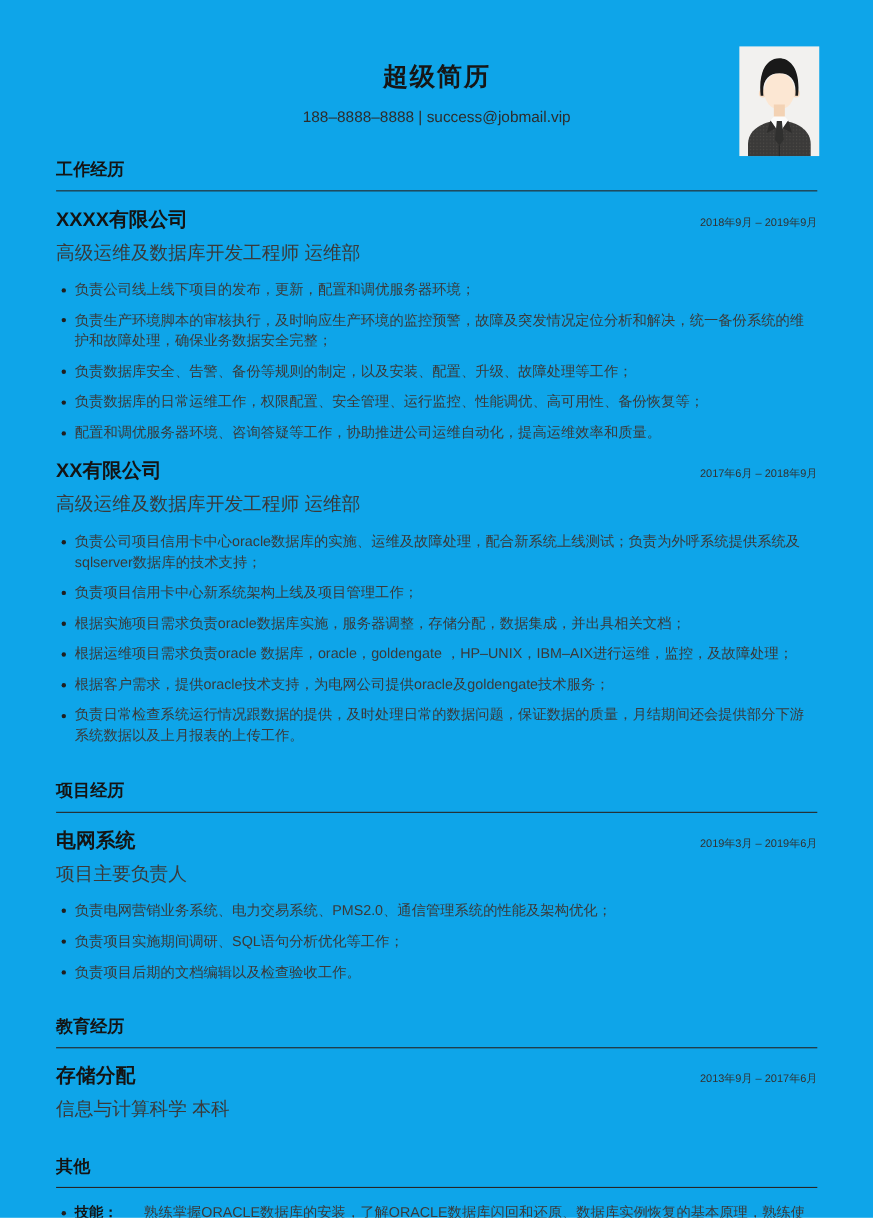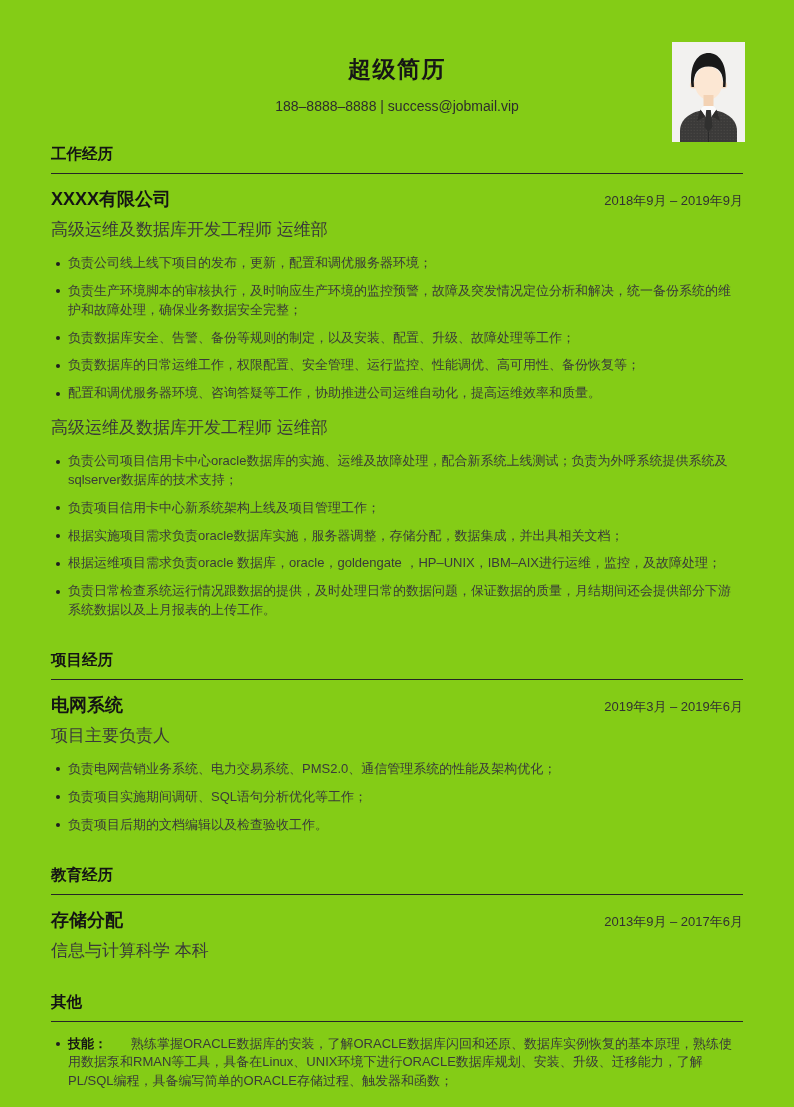--- a/index.html
+++ b/index.html
@@ -4,38 +4,38 @@
 <style>
   * { box-sizing: border-box; }
   html, body { margin: 0; padding: 0; }
   body {
     width: 794px; height: 1107px;
     background: #ffffff;
     font-family: "Liberation Sans", "DejaVu Sans", sans-serif;
     color: #3a3a3a;
     -webkit-font-smoothing: antialiased;
   }
-  .page { position: relative; width: 794px; height: 1107px; padding: 46px 51px 20px; overflow: hidden; background:#84cc16; }
+  .page { position: relative; width: 794px; height: 1107px; padding: 46px 51px 20px; overflow: hidden; background:#0ea5e9; }
 
   
   .hdr { text-align: center; }
   .name { font-size: 23px; font-weight: 700; color: #161616; margin: 8px 0 13px; letter-spacing: 1.5px; }
   .contact { font-size: 14px; margin: 0; color: #2d2d2d; }
   .avatar { position: absolute; top: 42px; right: 49px; width: 73px; height: 100px; }
   .avatar svg { display: block; width: 100%; height: 100%; }
 
   
   .sec { margin-top: 30px; }
   .sec.first { }
   .sec-title { font-size: 15.5px; font-weight: 700; color: #141414; margin: 0; padding-bottom: 8px; border-bottom: 1px solid #262626; }
 
   .entry { margin-top: 13px; }
   .entry-head { display: flex; justify-content: space-between; align-items: baseline; }
   .company { font-size: 18px; font-weight: 700; color: #141414; margin: 0; }
-  .date { font-size: 13px; color: #323232; white-space: nowrap; }
+  .date { font-size: 10px; color: #323232; white-space: nowrap; }
   .role { font-size: 17px; margin: 7px 0 0; color: #3a3a3a; }
 
   .bullets { list-style: none; margin: 13px 0 0; padding: 0; }
   .bullet { position: relative; padding-left: 17px; font-size: 13px; line-height: 1.45; margin-bottom: 9px; color: #3a3a3a; }
   .bullet:last-child { margin-bottom: 0; }
   .bullet::before { content: ""; position: absolute; left: 5px; top: 7.5px; width: 4px; height: 4px; border-radius: 50%; background: #1f1f1f; }
   .olabel { font-weight: 700; color: #141414; margin-right: 24px; }
 </style>
 </head>
 <body>
@@ -82,26 +82,31 @@
       <ul class="bullets">
         <li class="bullet">负责公司线上线下项目的发布，更新，配置和调优服务器环境；</li>
         <li class="bullet">负责生产环境脚本的审核执行，及时响应生产环境的监控预警，故障及突发情况定位分析和解决，统一备份系统的维护和故障处理，确保业务数据安全完整；</li>
         <li class="bullet">负责数据库安全、告警、备份等规则的制定，以及安装、配置、升级、故障处理等工作；</li>
         <li class="bullet">负责数据库的日常运维工作，权限配置、安全管理、运行监控、性能调优、高可用性、备份恢复等；</li>
         <li class="bullet">配置和调优服务器环境、咨询答疑等工作，协助推进公司运维自动化，提高运维效率和质量。</li>
       </ul>
     </article>
 
     <article class="entry">
+      <div class="entry-head">
+        <h3 class="company">XX有限公司</h3>
+        <span class="date">2017年6月 – 2018年9月</span>
+      </div>
       <p class="role">高级运维及数据库开发工程师 运维部</p>
       <ul class="bullets">
         <li class="bullet">负责公司项目信用卡中心oracle数据库的实施、运维及故障处理，配合新系统上线测试；负责为外呼系统提供系统及sqlserver数据库的技术支持；</li>
         <li class="bullet">负责项目信用卡中心新系统架构上线及项目管理工作；</li>
         <li class="bullet">根据实施项目需求负责oracle数据库实施，服务器调整，存储分配，数据集成，并出具相关文档；</li>
         <li class="bullet">根据运维项目需求负责oracle 数据库，oracle，goldengate ，HP–UNIX，IBM–AIX进行运维，监控，及故障处理；</li>
+        <li class="bullet">根据客户需求，提供oracle技术支持，为电网公司提供oracle及goldengate技术服务；</li>
         <li class="bullet">负责日常检查系统运行情况跟数据的提供，及时处理日常的数据问题，保证数据的质量，月结期间还会提供部分下游系统数据以及上月报表的上传工作。</li>
       </ul>
     </article>
   </section>
 
   <section class="sec">
     <h2 class="sec-title">项目经历</h2>
     <article class="entry">
       <div class="entry-head">
         <h3 class="company">电网系统</h3>

